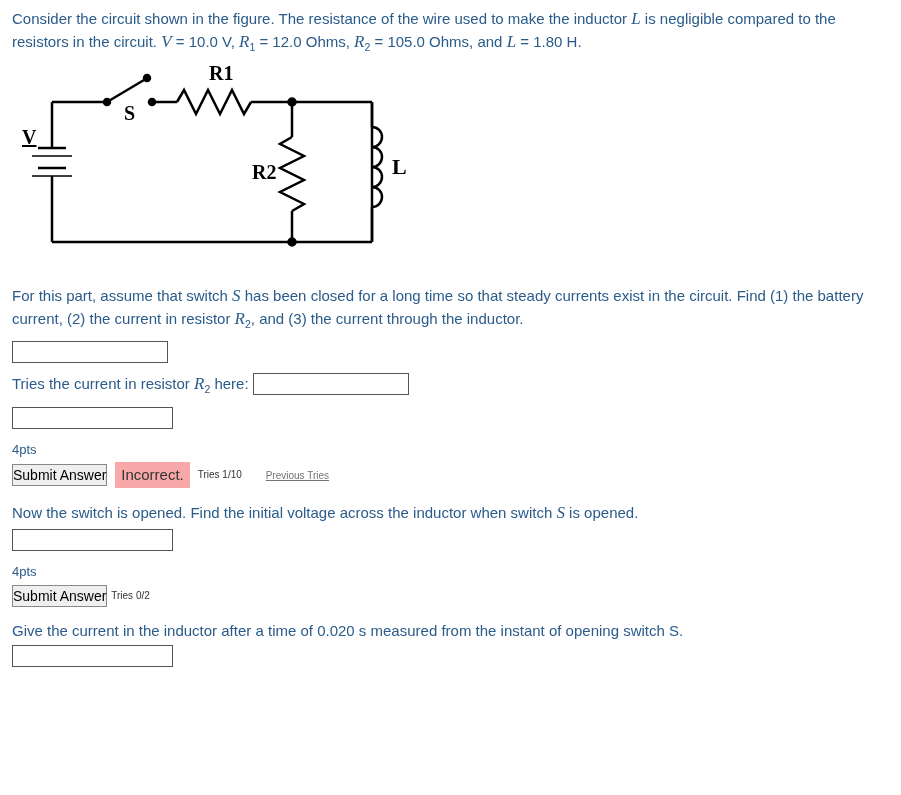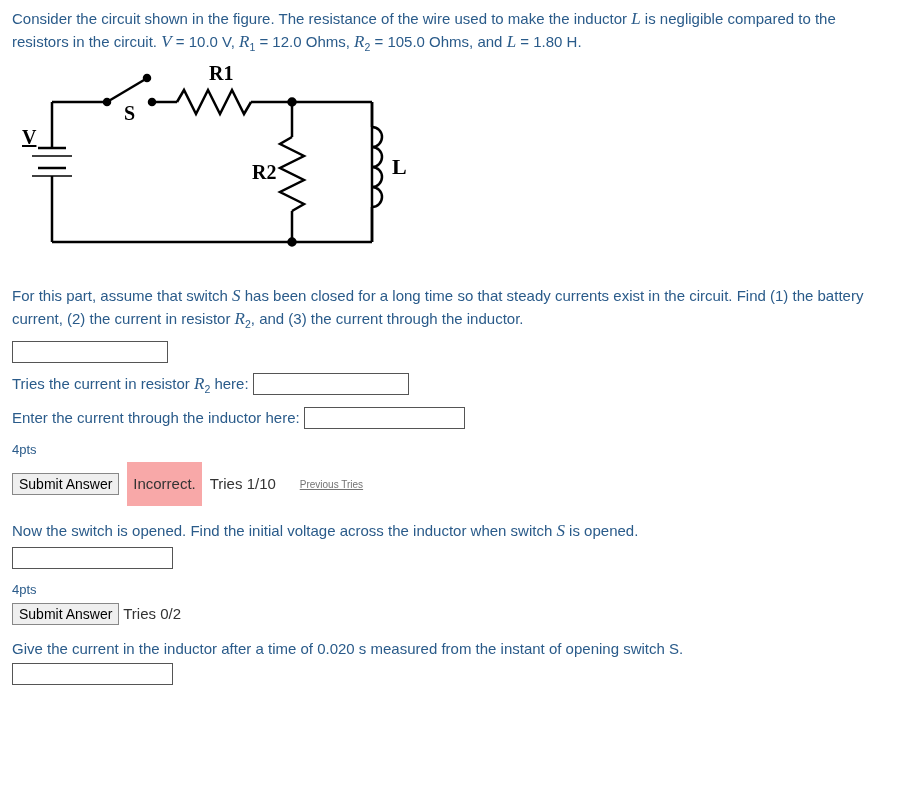--- a/index.html
+++ b/index.html
@@ -43,39 +43,39 @@
     margin-top: 12px;
   }
   .submit-row {
     margin: 4px 0 14px 0;
     font-size: 14px;
     vertical-align: middle;
   }
   button.submit {
     font-family: Arial, sans-serif;
     font-size: 14px;
-    padding: 2px 6px;
+    padding: 2px 0;
     background: #efefef;
     border: 1px solid #888;
     color: #000;
     cursor: pointer;
     vertical-align: middle;
   }
   .incorrect-badge {
     background: #f8a8a8;
     color: #333;
-    padding: 12px 6px;
+    padding: 3px 6px;
     margin: 0 4px;
     font-size: 15px;
     vertical-align: middle;
     display: inline-block;
   }
   .tries-text {
     color: #333;
-    font-size: 15px;
+    font-size: 10px;
     vertical-align: middle;
   }
   a.prev-tries {
     color: #737373;
     text-decoration: underline;
     font-size: 10px;
     vertical-align: middle;
     margin-left: 20px;
   }
   svg.circuit {
@@ -143,21 +143,20 @@
 <div class="input-line">
   <input type="text" style="width: 150px;">
 </div>
 
 <div class="input-line">
   <span>Tries the current in resistor </span><span class="var-italic">R</span><span class="sub">2</span><span> here:</span>
   <input type="text" style="width: 150px;">
 </div>
 
 <div class="input-line">
-  <span>Enter the current through the inductor here:</span>
   <input type="text" style="width: 155px;">
 </div>
 
 <div class="pts">4pts</div>
 
 <div class="submit-row">
   <button class="submit">Submit Answer</button>
   <span class="incorrect-badge">Incorrect.</span>
   <span class="tries-text">Tries 1/10</span>
   <a href="#" class="prev-tries">Previous Tries</a>

